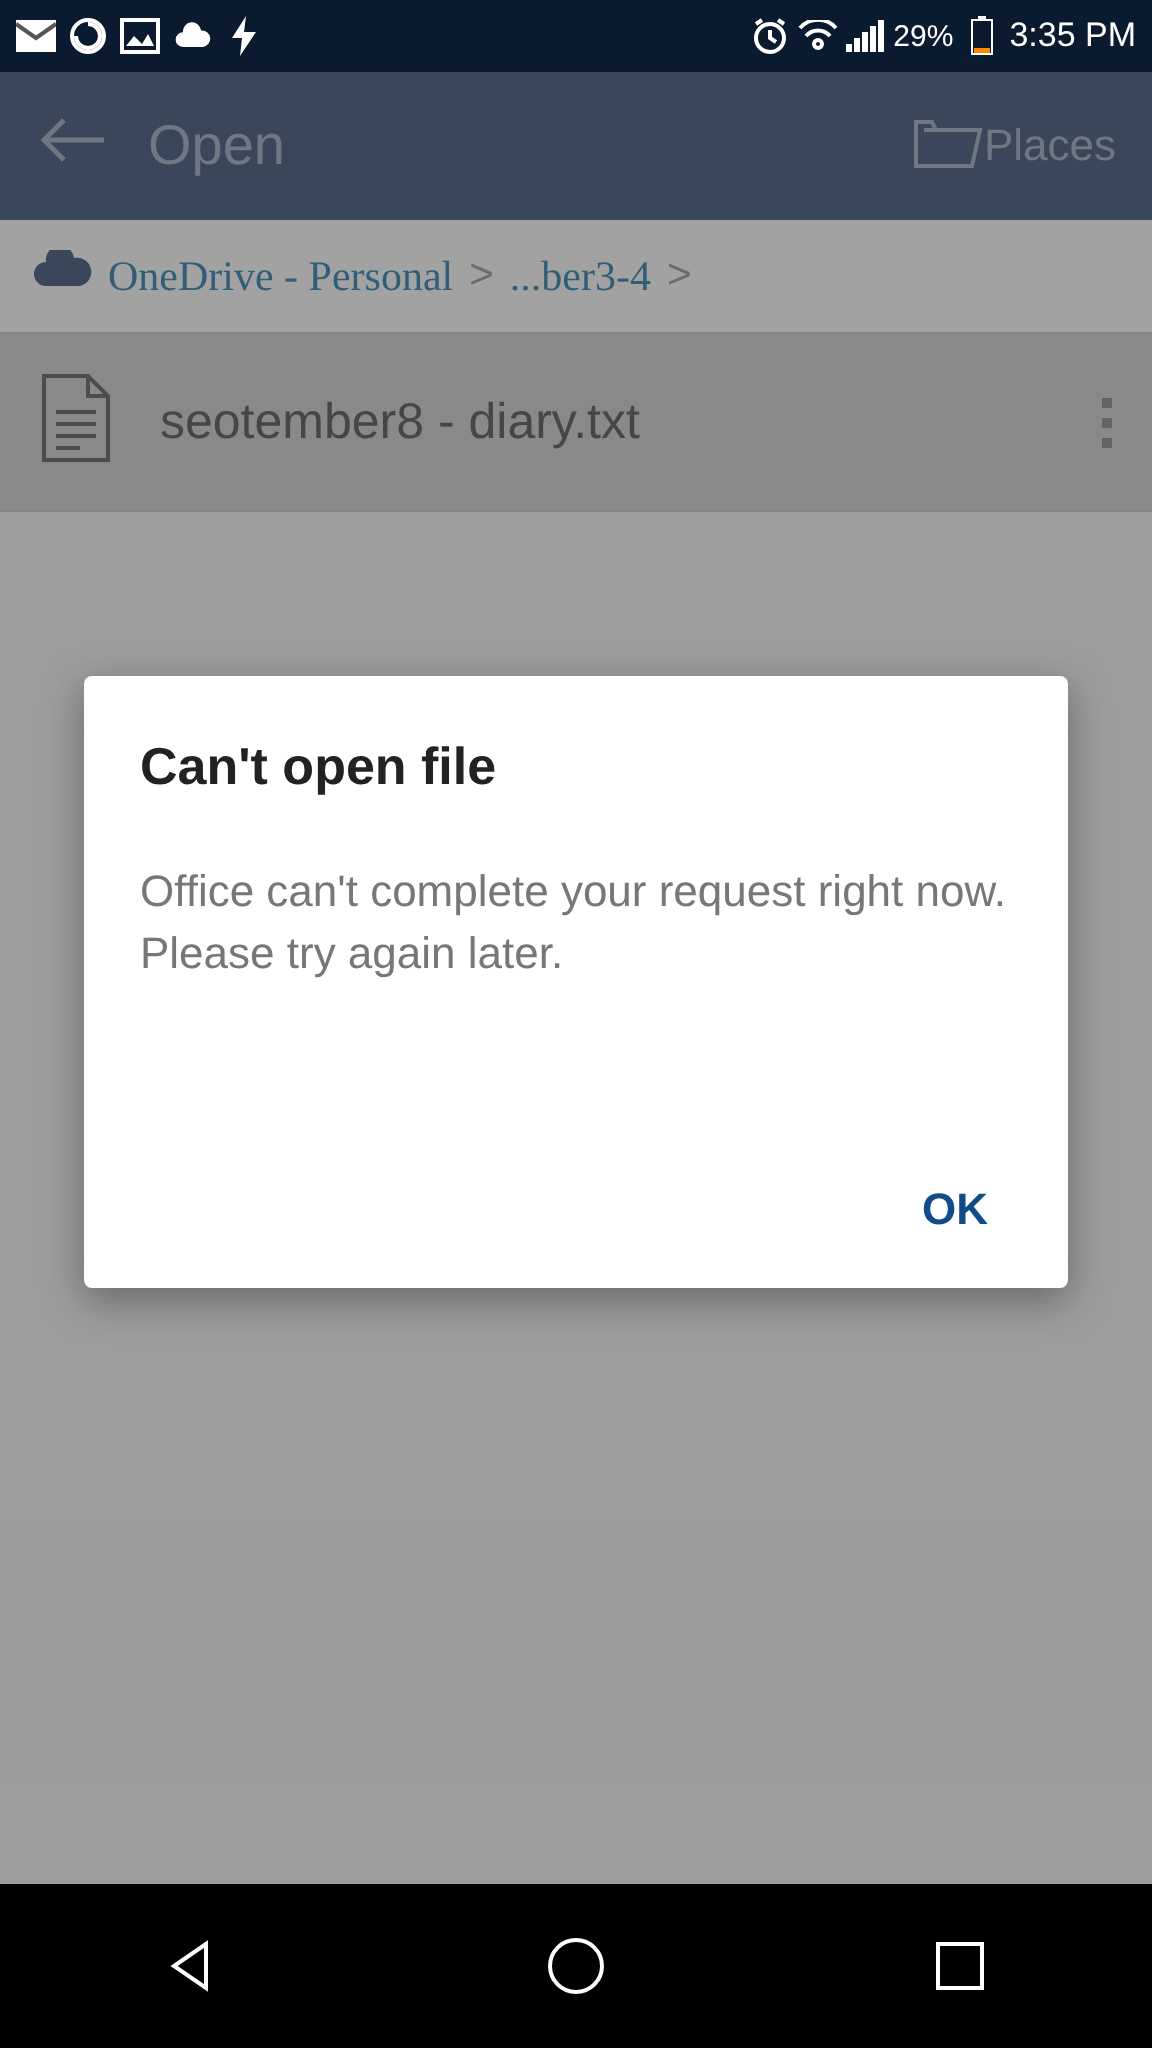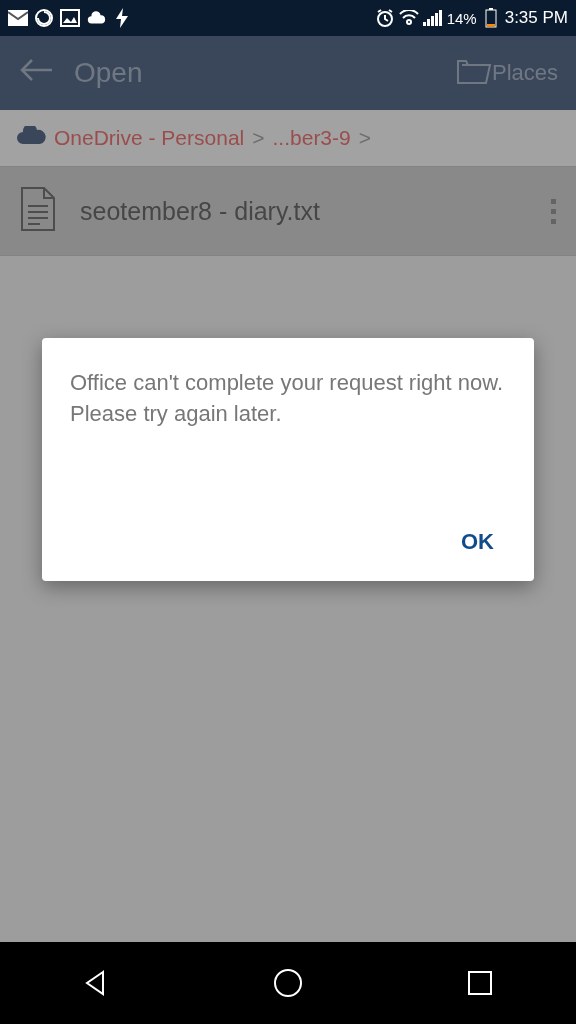--- a/index.html
+++ b/index.html
@@ -88,21 +88,22 @@
       height: 56px;
       background: #fefefe;
       display: flex;
       align-items: center;
       padding: 0 16px;
       gap: 8px;
       font-size: 21px;
       color: #555;
     }
     .breadcrumb-item {
-      color: #ef4444;
+      color: #0369a1;
+      font-family: Liberation Serif, serif;
     }
     .breadcrumb-sep {
       color: #888;
     }
     .file-row {
       height: 90px;
       background: #c8c8c8;
       border-top: 1px solid #bbb;
       border-bottom: 1px solid #bbb;
       display: flex;
@@ -242,21 +243,21 @@
     </span>
     <span class="status-icon">
       <svg width="20" height="16" viewBox="0 0 20 16">
           <rect x="0" y="12" width="3" height="4" fill="white"></rect>
           <rect x="4" y="9" width="3" height="7" fill="white"></rect>
           <rect x="8" y="6" width="3" height="10" fill="white"></rect>
           <rect x="12" y="3" width="3" height="13" fill="white"></rect>
           <rect x="16" y="0" width="3" height="16" fill="white"></rect>
         </svg>
     </span>
-    <span class="battery-pct">14%</span>
+    <span class="battery-pct">29%</span>
     <span class="status-icon">
       <svg width="12" height="20" viewBox="0 0 12 20">
           <rect x="1" y="2" width="10" height="17" fill="none" stroke="white" stroke-width="1"></rect>
           <rect x="4" y="0" width="4" height="2" fill="white"></rect>
           <rect x="2" y="16" width="8" height="2.5" fill="#ff8800"></rect>
         </svg>
     </span>
     <span class="time">3:35 PM</span>
   </div>
 </div>
@@ -281,21 +282,21 @@
 </div>
 
 <div class="breadcrumb">
   <span>
     <svg width="30" height="20" viewBox="0 0 30 20">
         <path d="M7 18 A6 6 0 0 1 7 6 A7 7 0 0 1 21 4 A6 6 0 0 1 24 18 Z" fill="#1a3560"></path>
       </svg>
   </span>
   <span class="breadcrumb-item">OneDrive - Personal</span>
   <span class="breadcrumb-sep">&gt;</span>
-  <span class="breadcrumb-item">...ber3-9</span>
+  <span class="breadcrumb-item">...ber3-4</span>
   <span class="breadcrumb-sep">&gt;</span>
 </div>
 
 <div class="file-row">
   <span>
     <svg width="36" height="46" viewBox="0 0 36 46">
         <path d="M2 2 L24 2 L34 12 L34 44 L2 44 Z M24 2 L24 12 L34 12" stroke="#444" stroke-width="2" fill="none"></path>
         <line x1="8" y1="20" x2="28" y2="20" stroke="#444" stroke-width="2"></line>
         <line x1="8" y1="26" x2="28" y2="26" stroke="#444" stroke-width="2"></line>
         <line x1="8" y1="32" x2="28" y2="32" stroke="#444" stroke-width="2"></line>
@@ -308,20 +309,21 @@
       <span></span>
       <span></span>
   </div>
 </div>
 
 <div class="content-area"></div>
 
 <div class="dim-overlay"></div>
 
 <div class="dialog">
+  <div class="dialog-title">Can't open file</div>
   <div class="dialog-message">Office can't complete your request right now. Please try again later.</div>
   <div class="dialog-actions">
     <div class="dialog-ok">OK</div>
   </div>
 </div>
 
 <div class="nav-bar">
   <div class="nav-btn">
     <svg width="30" height="30" viewBox="0 0 30 30">
         <path d="M22 4 L6 15 L22 26 Z" fill="none" stroke="white" stroke-width="2"></path>

